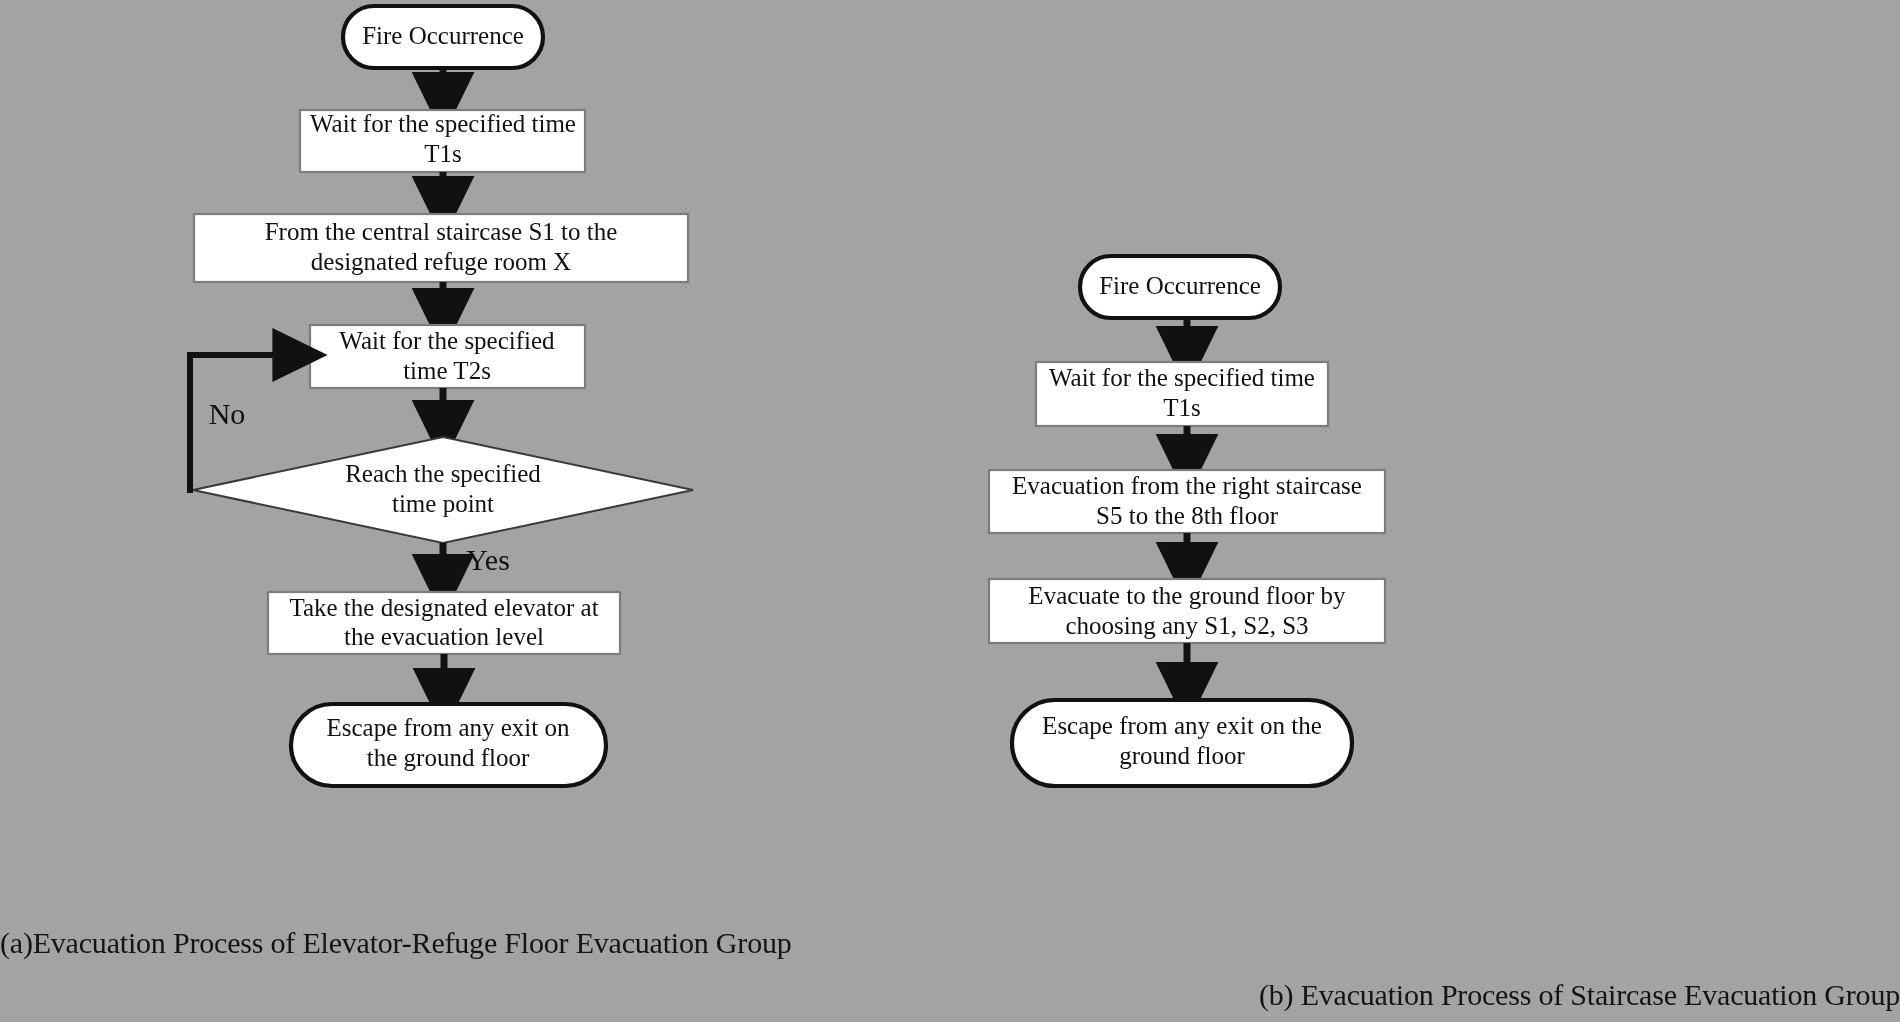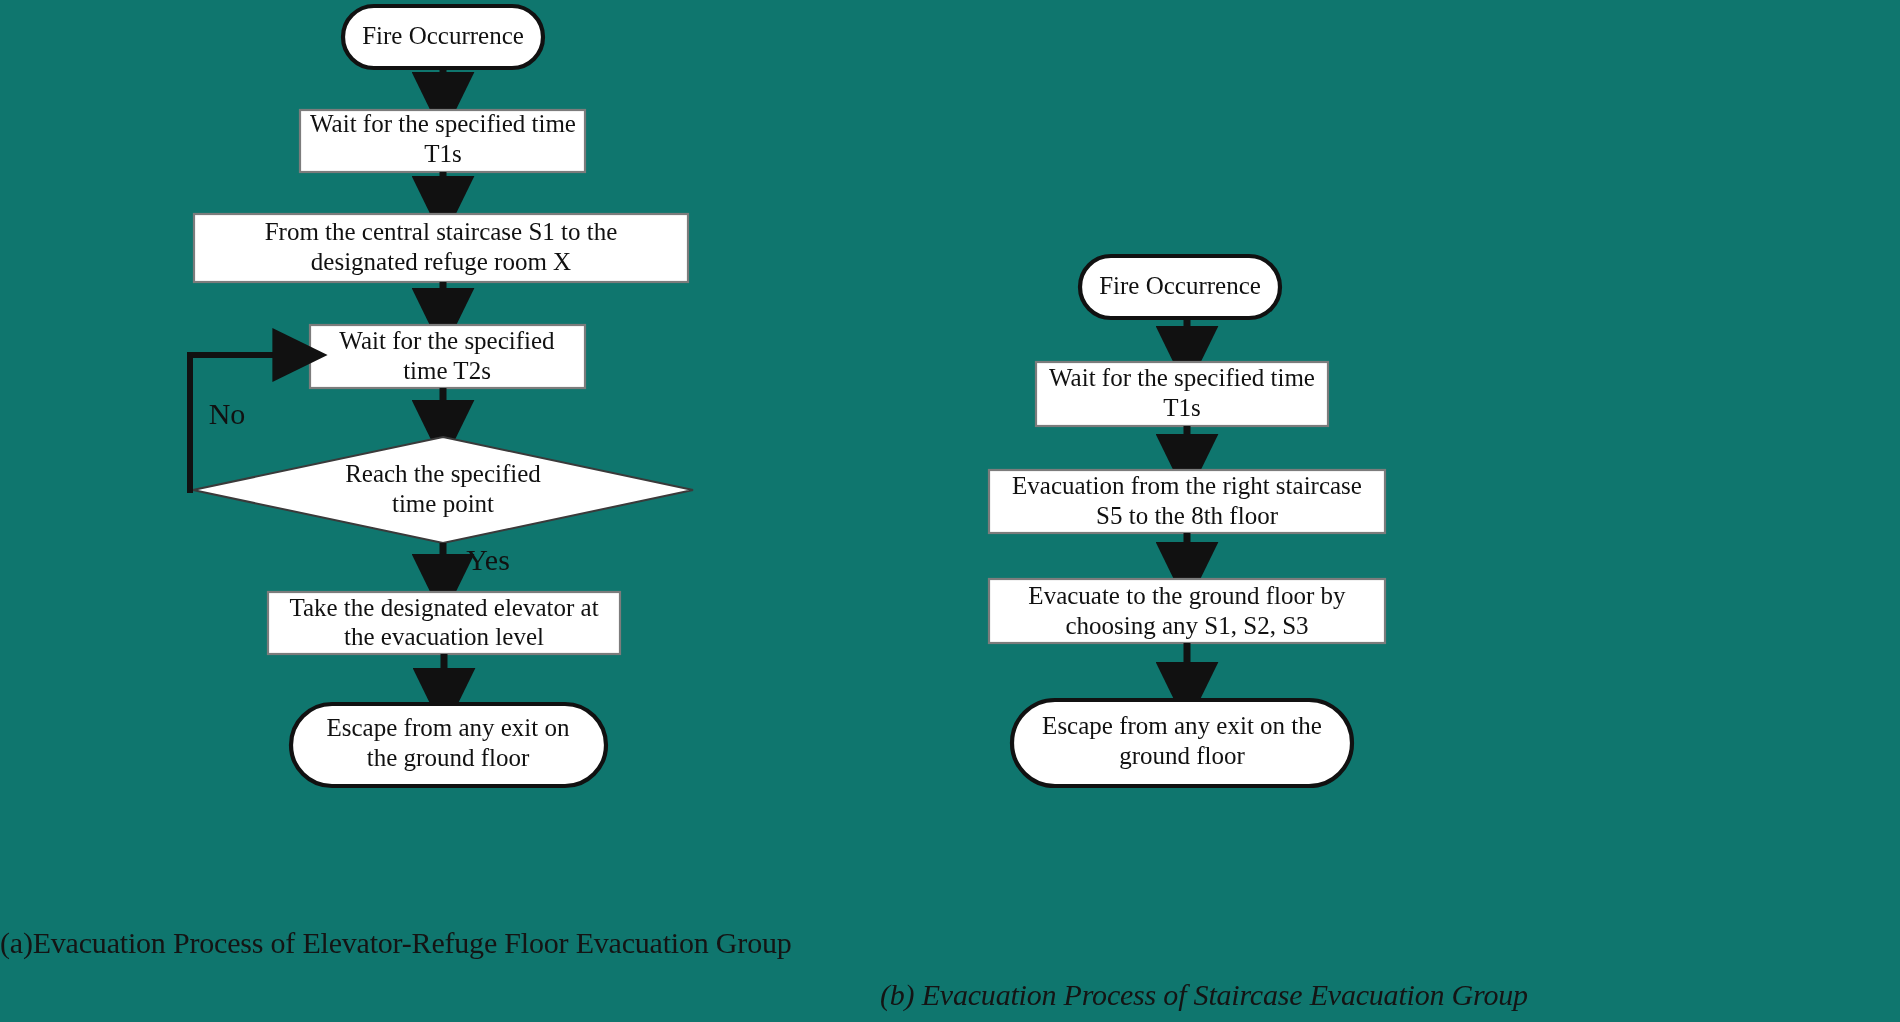--- a/index.html
+++ b/index.html
@@ -4,21 +4,21 @@
 <style>
   html, body {
     margin: 0;
     padding: 0;
     background: #ffffff;
   }
   #page {
     position: relative;
     width: 1900px;
     height: 1022px;
-    background: #0f766e;
+    background: #a3a3a3;
     overflow: hidden;
     font-family: "Liberation Serif", "DejaVu Serif", serif;
   }
   svg.flow {
     position: absolute;
     left: 0;
     top: 0;
     width: 1900px;
     height: 1022px;
   }
@@ -38,21 +38,21 @@
   }
   .caption {
     position: absolute;
     font-family: "Liberation Serif", "DejaVu Serif", serif;
     font-size: 30px;
     color: #141414;
     white-space: nowrap;
     letter-spacing: -0.2px;
   }
   .cap-a { left: 0px; top: 926px; width: 840px; text-align: left; }
-  .cap-b { left: 880px; top: 978px; width: 1020px; text-align: left; font-style: italic; }
+  .cap-b { left: 880px; top: 978px; width: 1020px; text-align: right; }
   .shape-box {
     fill: #ffffff;
     stroke: #7c7c7c;
     stroke-width: 2.2;
   }
   .shape-term {
     fill: #ffffff;
     stroke: #111111;
     stroke-width: 4.2;
   }

